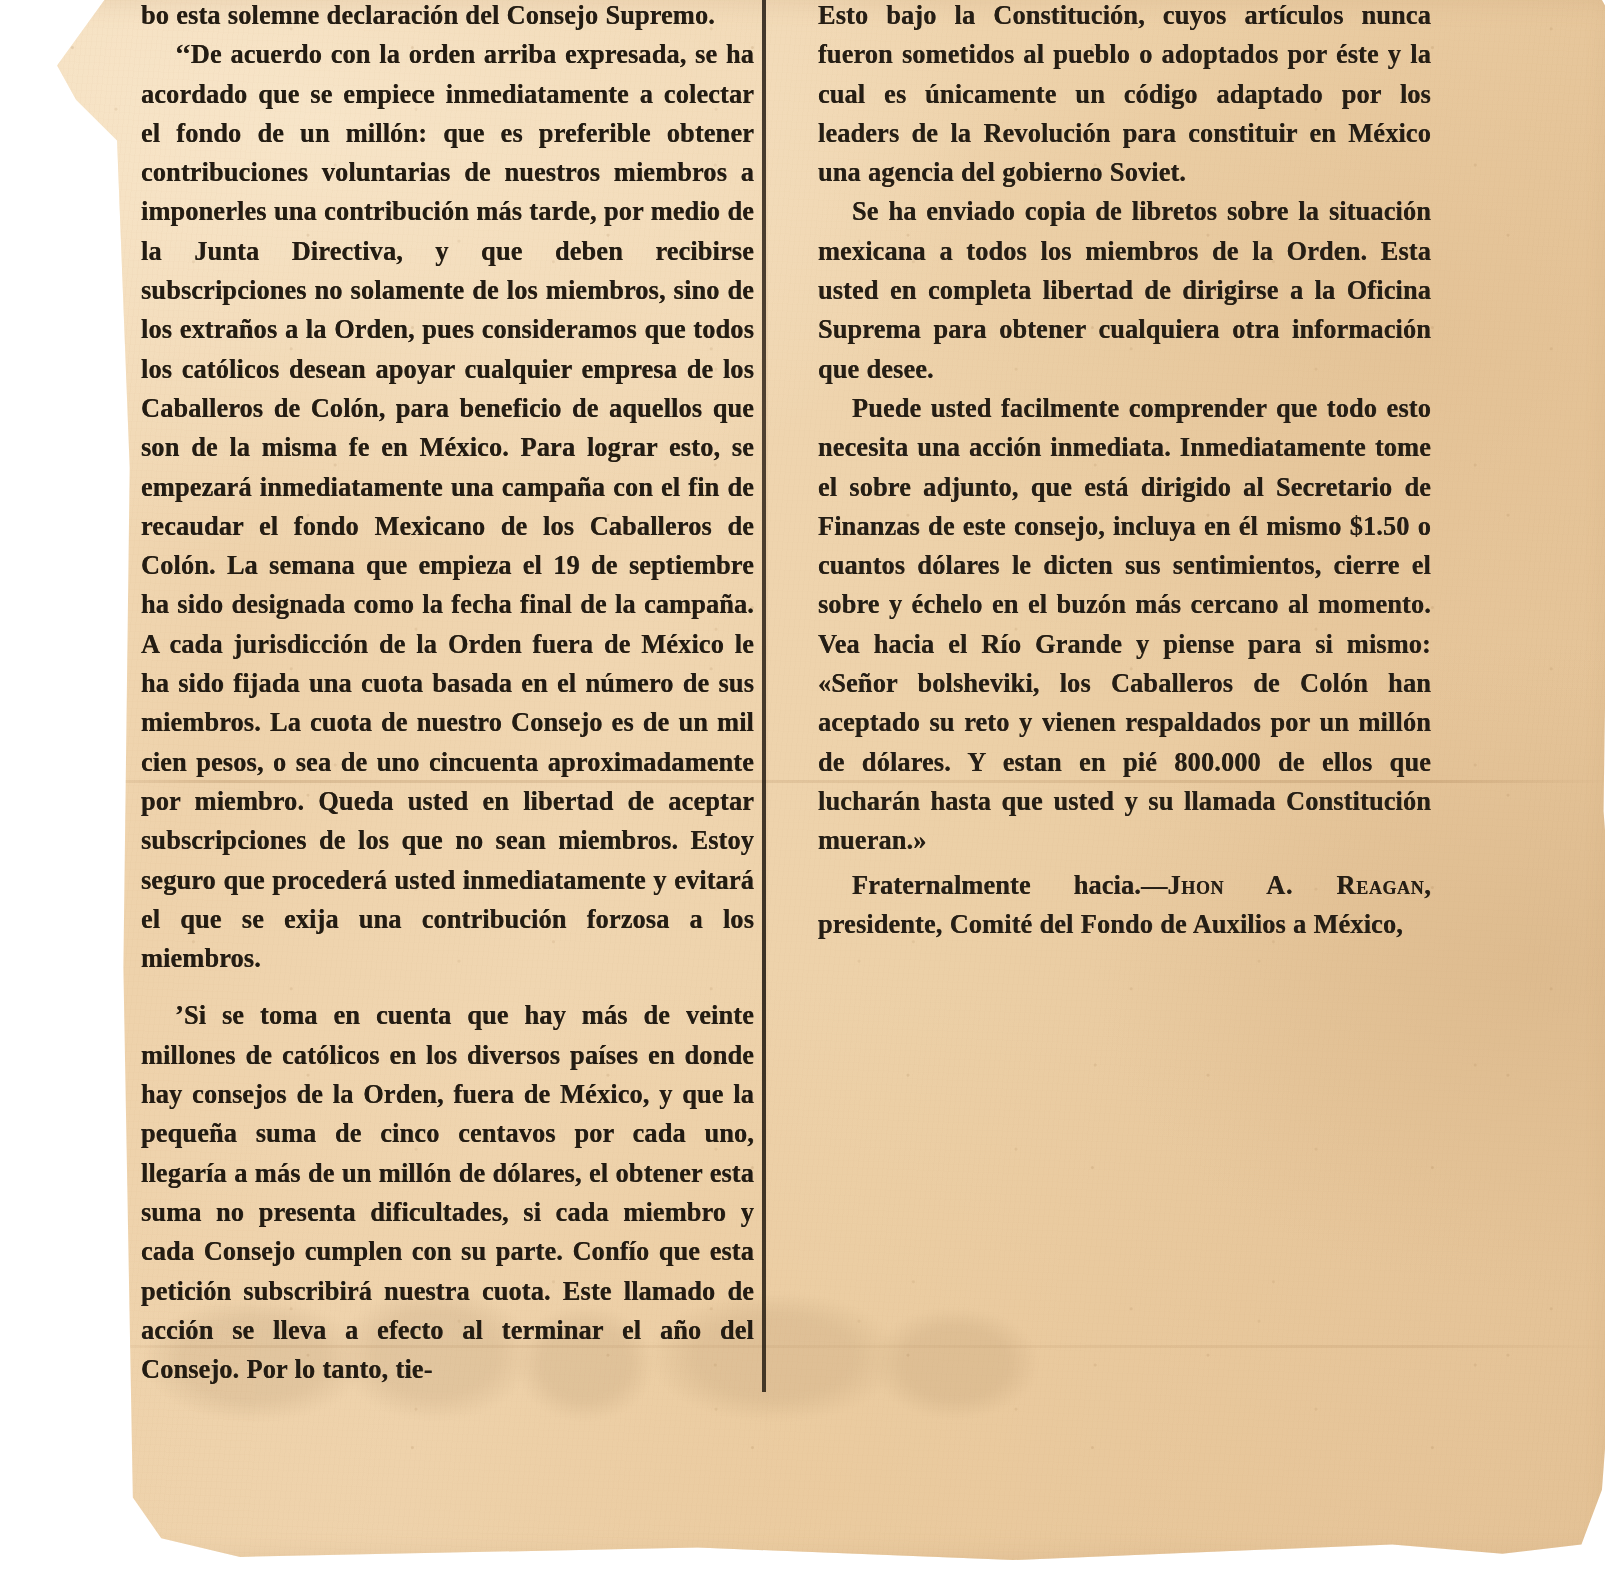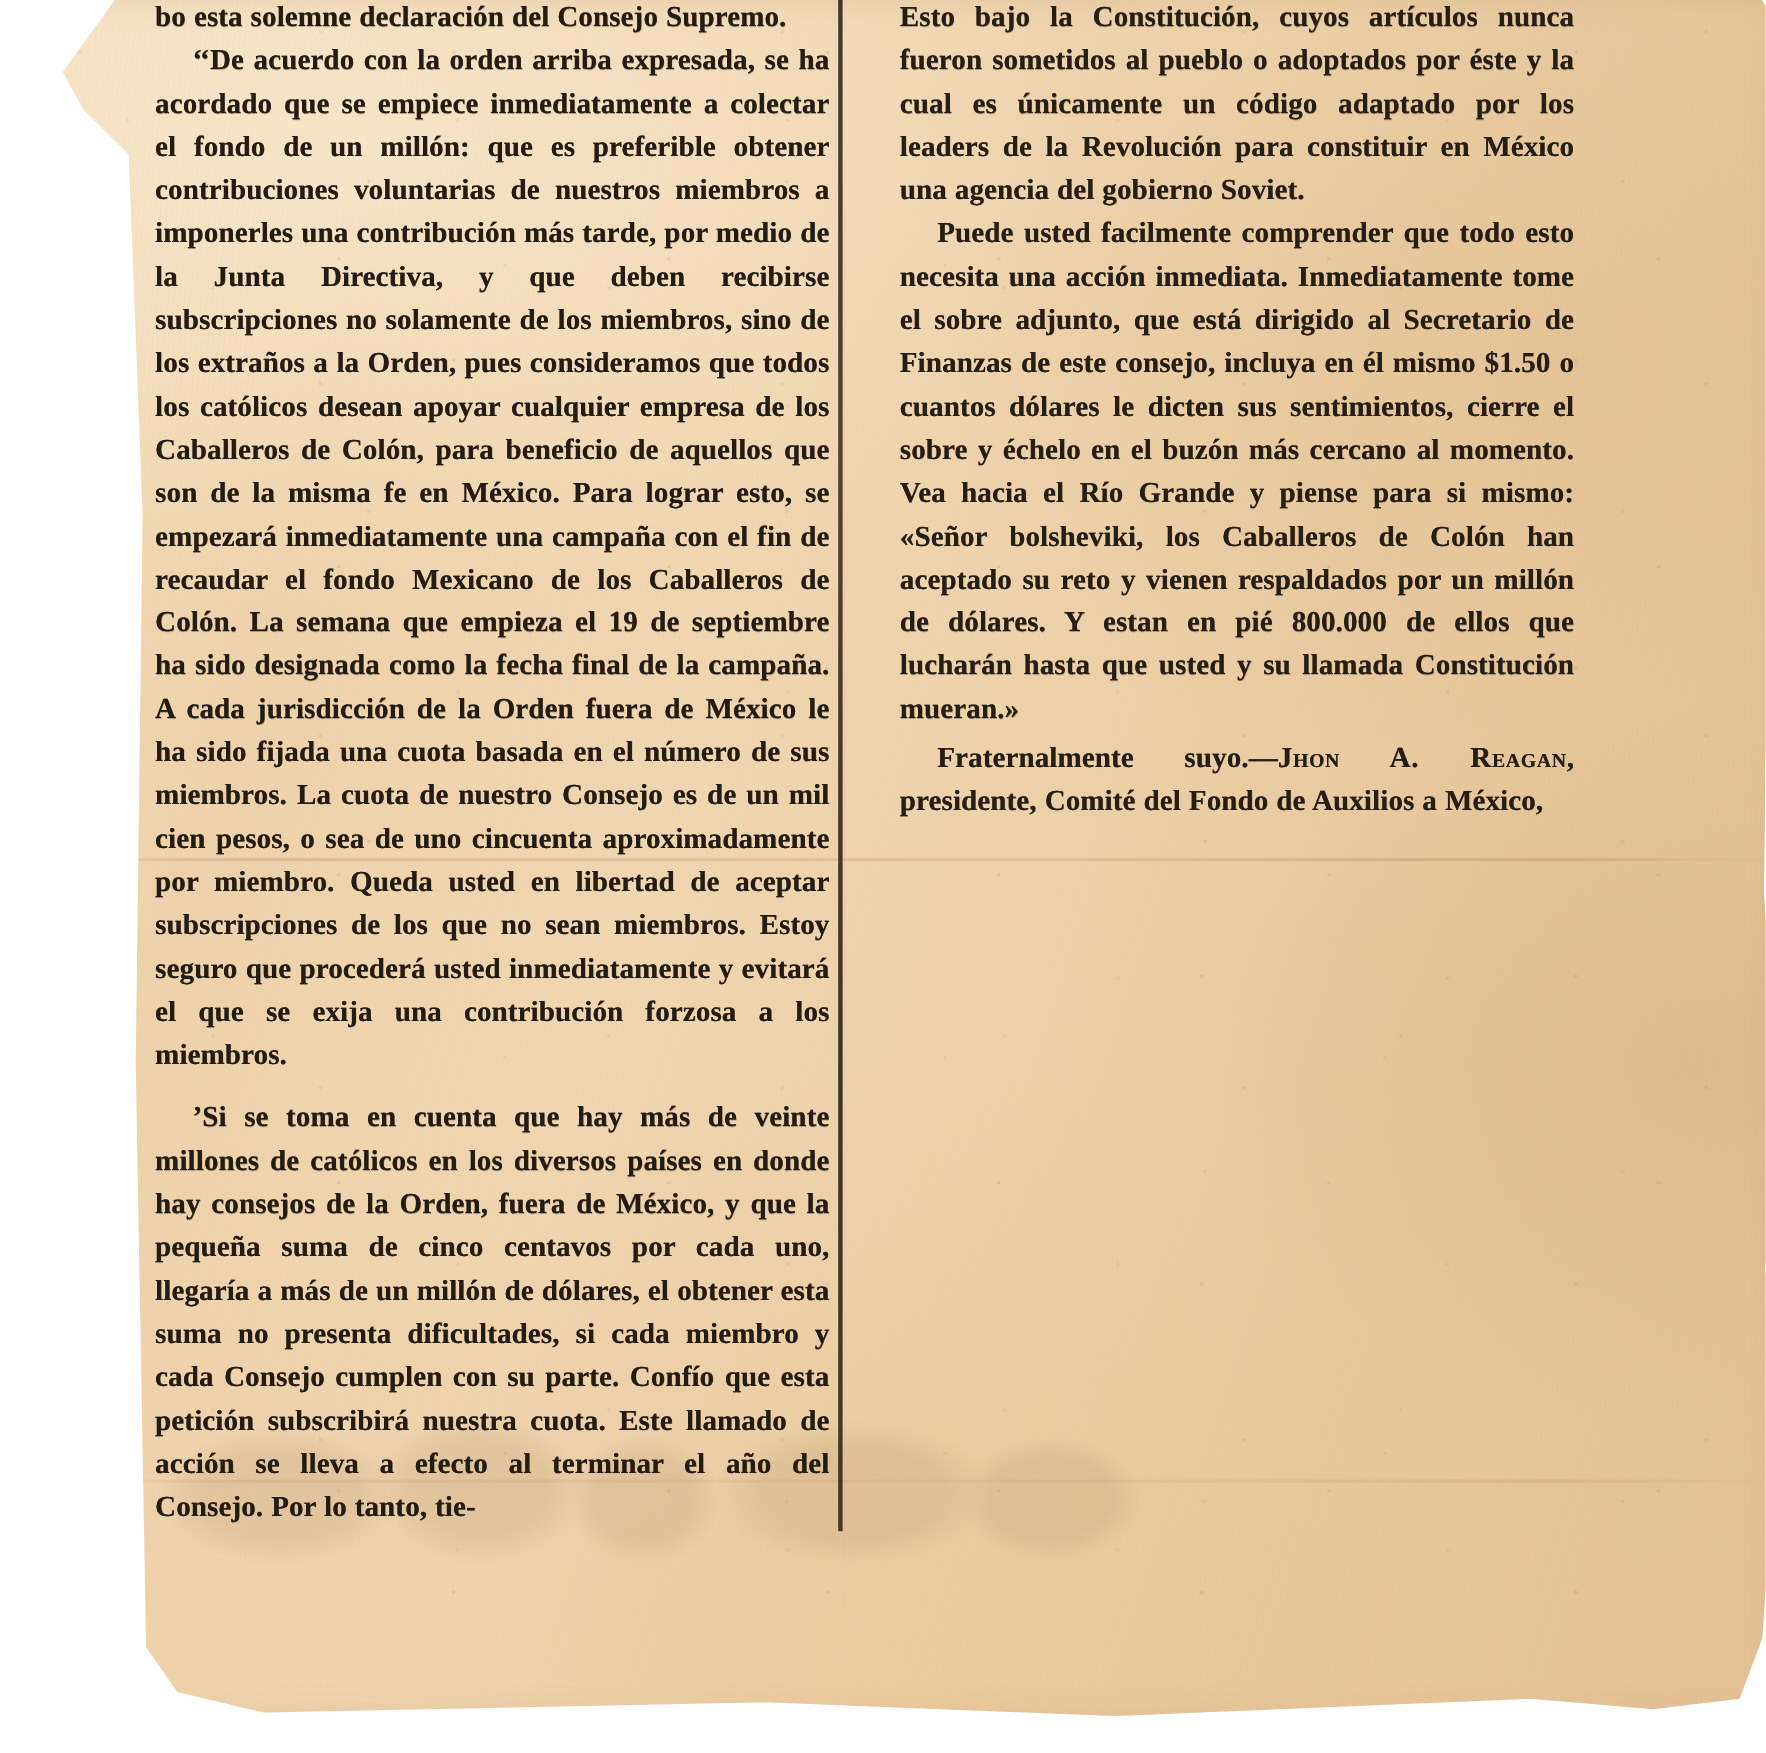--- a/index.html
+++ b/index.html
@@ -151,21 +151,22 @@
         <p>bo esta solemne declaración del Consejo Supremo.</p>
         <p class="ind">‘‘De acuerdo con la orden arriba expresada, se ha acordado que se empiece inmediatamente a colectar el fondo de un millón: que es preferible obtener contribuciones voluntarias de nuestros miembros a imponerles una contribución más tarde, por medio de la Junta Directiva, y que deben recibirse subscripciones no solamente de los miembros, sino de los extraños a la Orden, pues consideramos que todos los católicos desean apoyar cualquier empresa de los Caballeros de Colón, para beneficio de aquellos que son de la misma fe en México. Para lograr esto, se empezará inmediatamente una campaña con el fin de recaudar el fondo Mexicano de los Caballeros de Colón. La semana que empieza el 19 de septiembre ha sido designada como la fecha final de la campaña. A cada jurisdicción de la Orden fuera de México le ha sido fijada una cuota basada en el número de sus miembros. La cuota de nuestro Consejo es de un mil cien pesos, o sea de uno cincuenta aproximadamente por miembro. Queda usted en libertad de aceptar subscripciones de los que no sean miembros. Estoy seguro que procederá usted inmediatamente y evitará el que se exija una contribución forzosa a los miembros.</p>
         <div class="gap"></div>
         <p class="ind">’Si se toma en cuenta que hay más de veinte millones de católicos en los diversos países en donde hay consejos de la Orden, fuera de México, y que la pequeña suma de cinco centavos por cada uno, llegaría a más de un millón de dólares, el obtener esta suma no presenta dificultades, si cada miembro y cada Consejo cumplen con su parte. Confío que esta petición subscribirá nuestra cuota. Este llamado de acción se lleva a efecto al terminar el año del Consejo. Por lo tanto, tie-</p>
       </div>
 
       <div class="rule"></div>
 
       <div class="col right">
         <p>Esto bajo la Constitución, cuyos artículos nunca fueron sometidos al pueblo o adoptados por éste y la cual es únicamente un código adaptado por los leaders de la Revolución para constituir en México una agencia del gobierno Soviet.</p>
+        <p class="ind">Se ha enviado copia de libretos sobre la situación mexicana a todos los miembros de la Orden. Esta usted en completa libertad de dirigirse a la Oficina Suprema para obtener cualquiera otra información que desee.</p>
         <p class="ind">Puede usted facilmente comprender que todo esto necesita una acción inmediata. Inmediatamente tome el sobre adjunto, que está dirigido al Secretario de Finanzas de este consejo, incluya en él mismo $1.50 o cuantos dólares le dicten sus sentimientos, cierre el sobre y échelo en el buzón más cercano al momento. Vea hacia el Río Grande y piense para si mismo: «Señor bolsheviki, los Caballeros de Colón han aceptado su reto y vienen respaldados por un millón de dólares. Y estan en pié 800.000 de ellos que lucharán hasta que usted y su llamada Constitución mueran.»</p>
         <div class="gap-sm"></div>
-        <p class="ind"><span>Fraternalmente suyo.—</span><span class="smallcaps">Jhon A. Reagan</span><span>, presidente, Comité del Fondo de Auxilios a México,</span></p>
+        <p class="ind"><span>Fraternalmente hacia.—</span><span class="smallcaps">Jhon A. Reagan</span><span>, presidente, Comité del Fondo de Auxilios a México,</span></p>
       </div>
 
     </div>
   </div>
 
 </div>
 
 </body></html>

